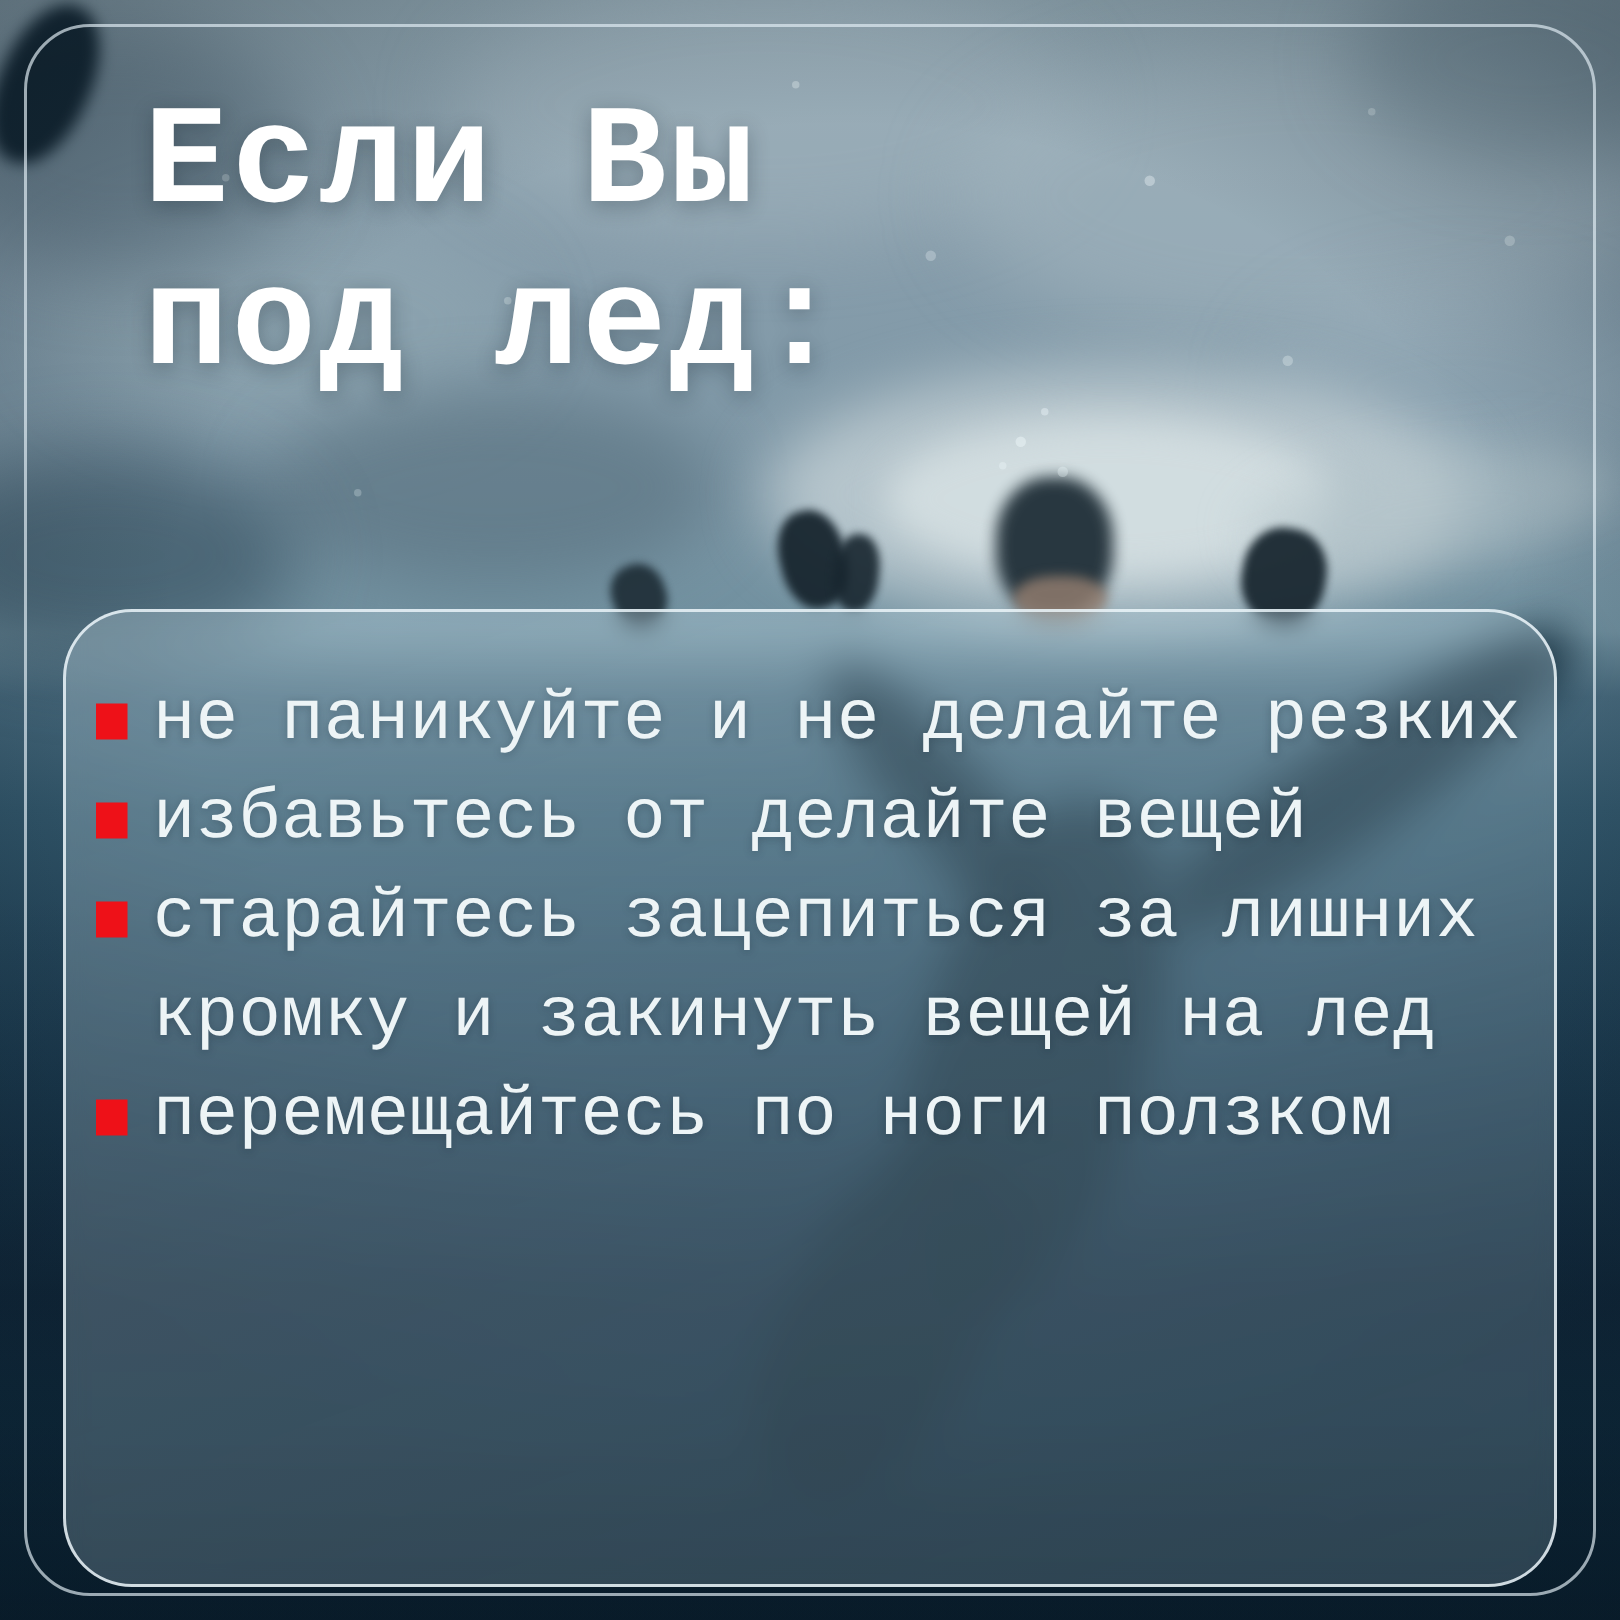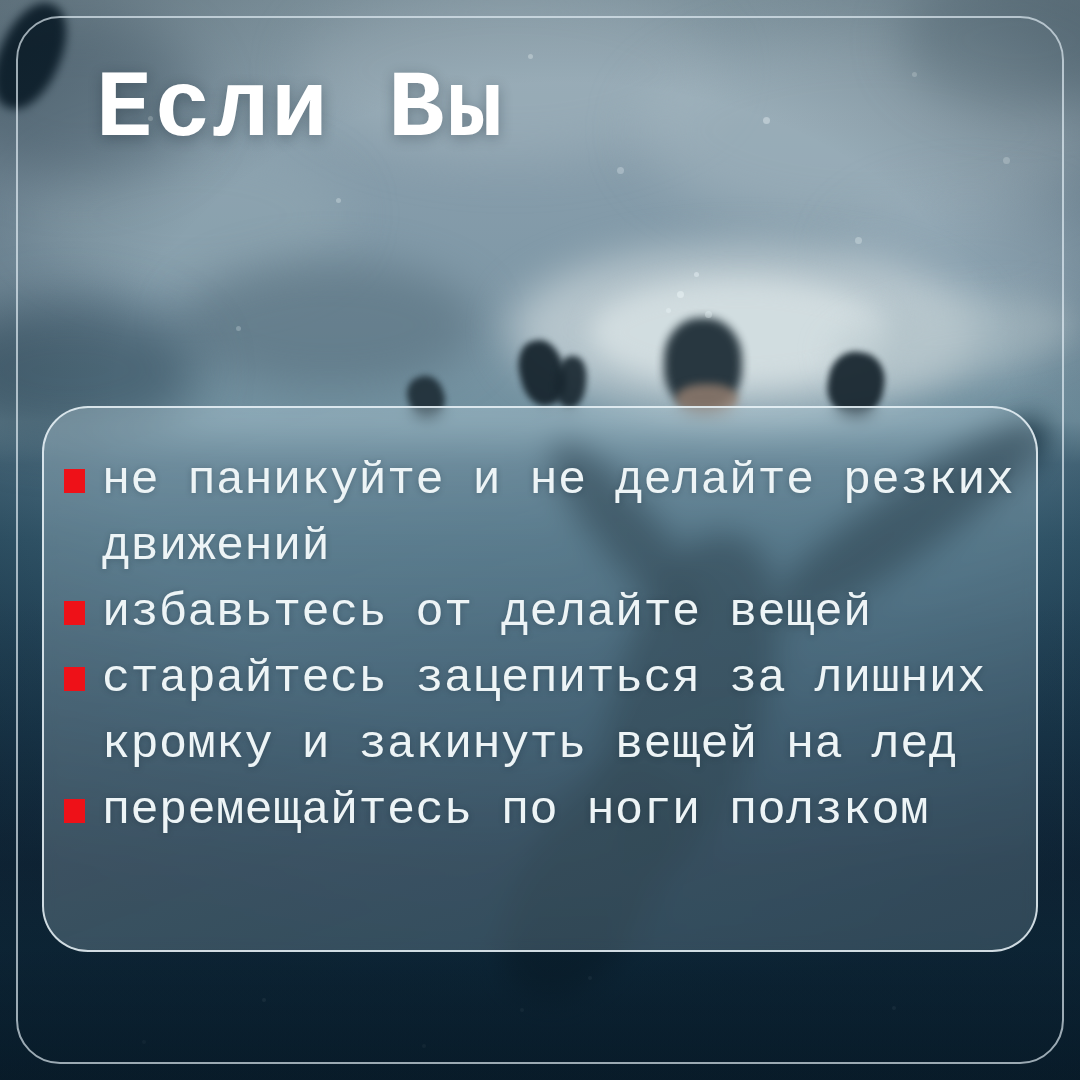--- a/index.html
+++ b/index.html
@@ -59,21 +59,21 @@
     520px 1008px 0 0 rgba(190,215,225,.12);}
   
   .frame{position:absolute;inset:16px;border:2px solid rgba(225,238,244,.68);border-radius:44px;z-index:3;pointer-events:none;}
   
   .title{position:absolute;left:96px;top:56px;z-index:5;
     font-weight:700;font-size:94px;line-height:108px;letter-spacing:2px;
     color:var(--title-text,#ffffff);text-shadow:0 3px 14px rgba(12,28,38,.3);}
   .t-line{white-space:nowrap;}
   .t-accent{color:var(--accent-red,#ee1118);}
   
-  .panel{position:absolute;left:42px;top:406px;width:996px;height:546px;z-index:4;
+  .panel{position:absolute;left:42px;top:406px;width:996px;height:652px;z-index:4;
     border:2px solid rgba(235,245,249,.85);border-radius:46px;box-sizing:border-box;
     background:linear-gradient(160deg, rgba(205,227,237,.3), rgba(170,200,214,.22));
     -webkit-backdrop-filter:blur(7px);backdrop-filter:blur(7px);}
   .list{list-style:none;margin:0;padding:40px 36px 0 20px;}
   .item{display:flex;align-items:flex-start;}
   .bullet{flex:0 0 auto;width:21px;height:24px;margin:21px 17px 0 0;background:var(--accent-red,#ee1118);}
   .item-text{font-size:47px;line-height:66px;font-weight:400;letter-spacing:.3px;
     color:var(--list-text,#edf4f6);text-shadow:0 1px 6px rgba(10,25,35,.25);}
   .line{display:block;white-space:nowrap;}
 </style>
@@ -107,29 +107,29 @@
     <div class="fin"></div>
     <div class="bubbles-top"></div>
     <div class="bubbles-bottom"></div>
     <div class="vig"></div>
   </div>
 
   <div class="frame"></div>
 
   <header class="title">
     <div class="t-line">Если Вы</div>
+    <div class="t-line">под лед:</div>
   </header>
 
   <section class="panel">
     <ul class="list" id="tips-list">
   <li class="item">
     <span class="bullet"></span>
     <span class="item-text">
             <span class="line">не паникуйте и не делайте резких</span>
-            <span class="line">движений</span>
           </span>
   </li>
 
 
   <li class="item">
     <span class="bullet"></span>
     <span class="item-text">
             <span class="line">избавьтесь от делайте вещей</span>
           </span>
   </li>

